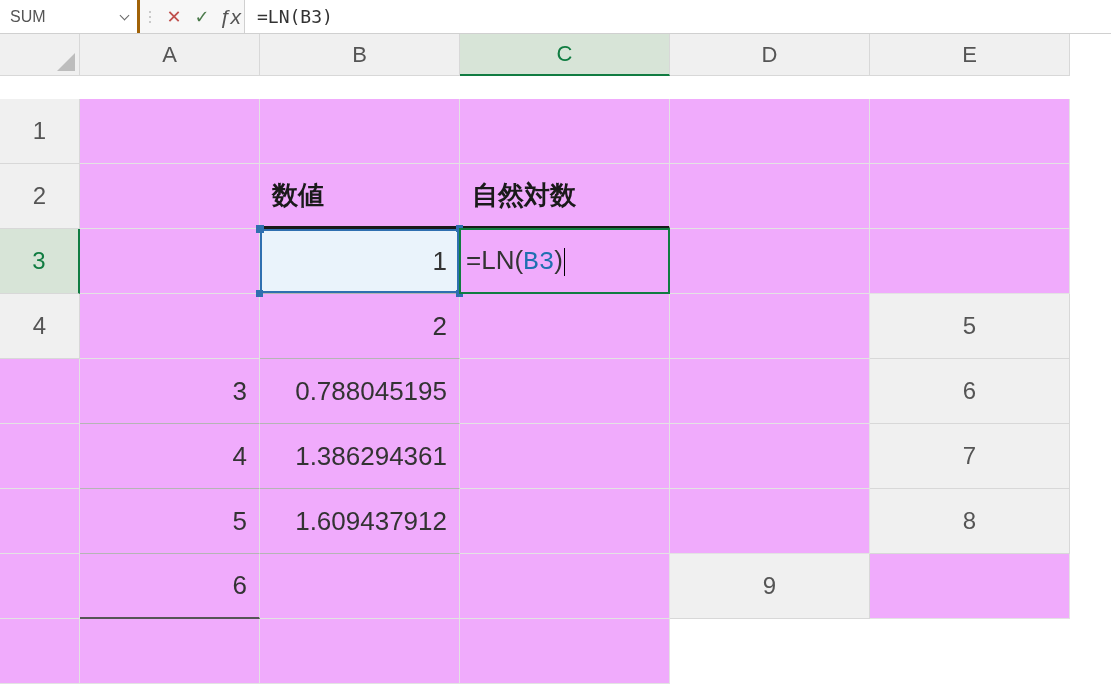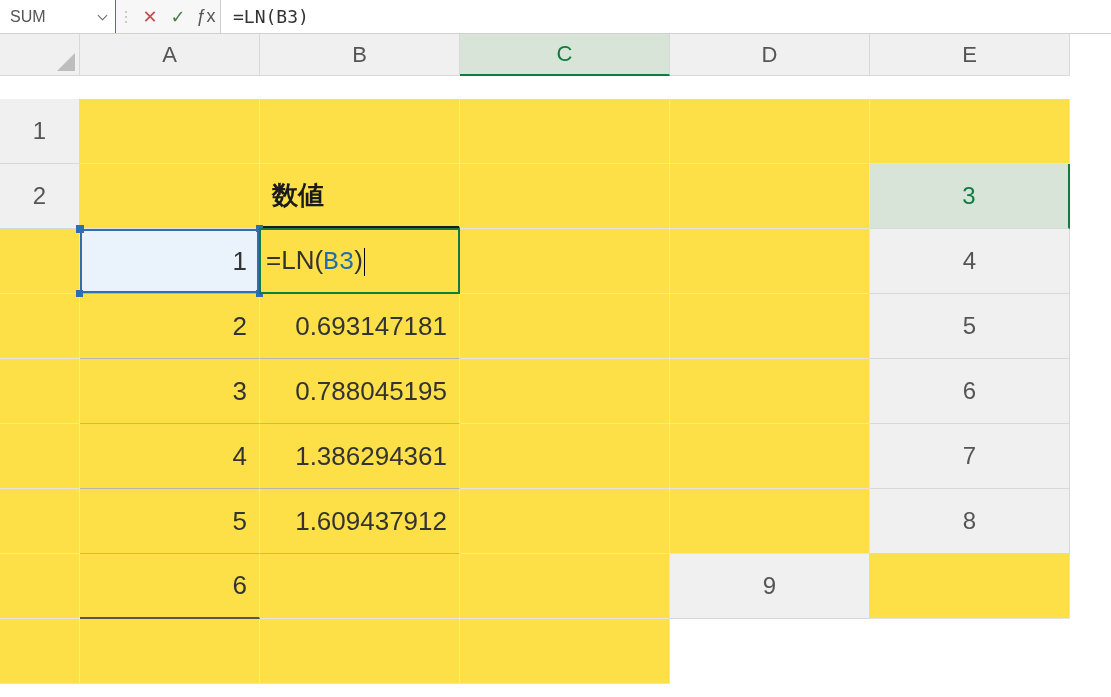--- a/index.html
+++ b/index.html
@@ -14,27 +14,27 @@
   
   .formula-bar {
     display: flex;
     align-items: center;
     height: 34px;
     border-bottom: 1px solid #d0d0d0;
     background: #f7f7f7;
     font-size: 16px;
   }
   .name-box {
-    width: 116px;
+    width: 140px;
     height: 100%;
     display: flex;
     align-items: center;
     justify-content: space-between;
     padding: 0 6px 0 10px;
-    border-right: 1px solid #a16207;
+    border-right: 3px solid #a16207;
     background: #fff;
   }
   .name-box span { color: #555; }
   .chevron {
     width: 12px; height: 12px;
     display: inline-block;
     position: relative;
   }
   .chevron::after {
     content: "";
@@ -58,21 +58,21 @@
   .fb-sep::before {
     content: "";
     display: block;
     width: 2px; height: 2px;
     border-radius: 50%;
     background: #bbb;
     box-shadow: 0 -5px 0 #bbb, 0 5px 0 #bbb;
   }
   .x-icon { color: #c0504d; font-size: 18px; line-height: 1; }
   .check-icon { color: #4a7a4a; font-size: 18px; line-height: 1; }
-  .fx-icon { color: #555; font-size: 18px; }
+  .fx-icon { font-style: italic; color: #555; font-size: 21px; }
   .formula-input {
     flex: 1;
     padding: 0 12px;
     height: 100%;
     display: flex;
     align-items: center;
     background: #fff;
     border-left: 1px solid #d0d0d0;
     font-size: 18px;
     font-family: Consolas, monospace;
@@ -117,21 +117,21 @@
   .rowhead.active { background: #d7e4d7; border-right: 2px solid #107c41; color: #107c41; }
 
   .cell {
     border-right: 1px solid #e3e3e3;
     border-bottom: 1px solid #e3e3e3;
     height: 65px;
     padding: 0 12px;
     display: flex;
     align-items: center;
     font-size: 26px;
-    background: #fde047;
+    background: #f0abfc;
   }
   .cell.num { justify-content: flex-end; font-family: Arial, sans-serif; }
   .cell.header-text {
     font-weight: 700;
     color: #1a1a1a;
     border-bottom: 3px solid #1a1a1a;
   }
   .cell.tbl-bottom { border-bottom: 2px solid #555; }
   .cell.tbl-row    { border-bottom: 1px solid #b5b5b5; }
 
@@ -228,20 +228,21 @@
   <div class="rowhead">1</div>
   <div class="cell"></div>
   <div class="cell"></div>
   <div class="cell"></div>
   <div class="cell"></div>
   <div class="cell"></div>
 
   <div class="rowhead">2</div>
   <div class="cell"></div>
   <div class="cell header-text">数値</div>
+  <div class="cell header-text">自然対数</div>
   <div class="cell"></div>
   <div class="cell"></div>
 
   <div class="rowhead active">3</div>
   <div class="cell"></div>
   <div class="cell num ref-highlight tbl-row" style="position:relative;">1
     <span class="ref-handle" style="left:-4px;top:-4px"></span>
     <span class="ref-handle" style="right:-4px;top:-4px"></span>
     <span class="ref-handle" style="left:-4px;bottom:-4px"></span>
     <span class="ref-handle" style="right:-4px;bottom:-4px"></span>
@@ -250,21 +251,20 @@
     <span class="formula-text">
       <span class="fn">=</span><span class="fn">LN</span><span class="par">(</span><span class="ref">B3</span><span class="par">)</span><span class="caret"></span>
     </span>
   </div>
   <div class="cell"></div>
   <div class="cell"></div>
 
   <div class="rowhead">4</div>
   <div class="cell"></div>
   <div class="cell num tbl-row">2</div>
-  <div class="cell num tbl-row">0.693147181</div>
   <div class="cell"></div>
   <div class="cell"></div>
 
   <div class="rowhead">5</div>
   <div class="cell"></div>
   <div class="cell num tbl-row">3</div>
   <div class="cell num tbl-row">0.788045195</div>
   <div class="cell"></div>
   <div class="cell"></div>
 

